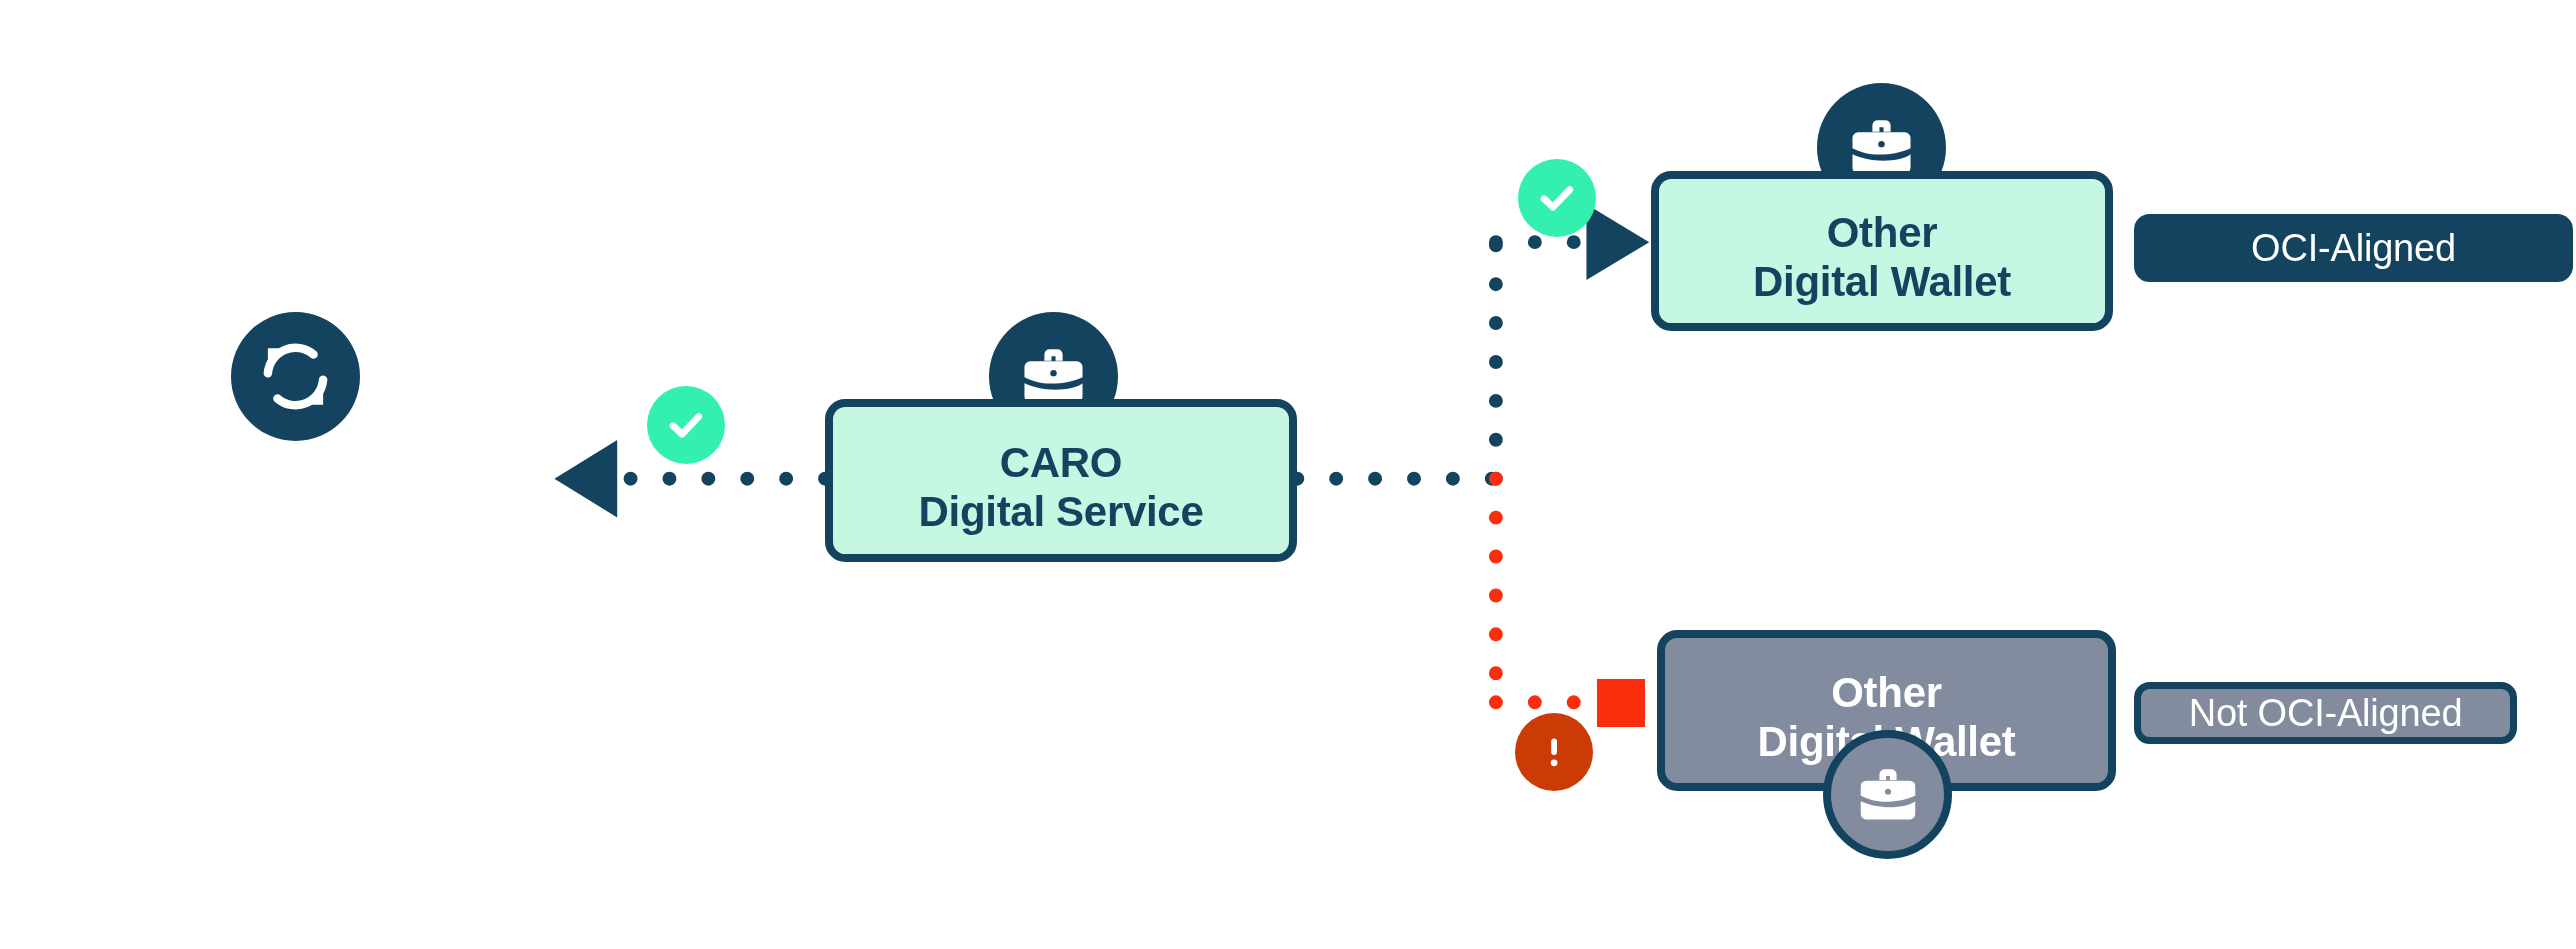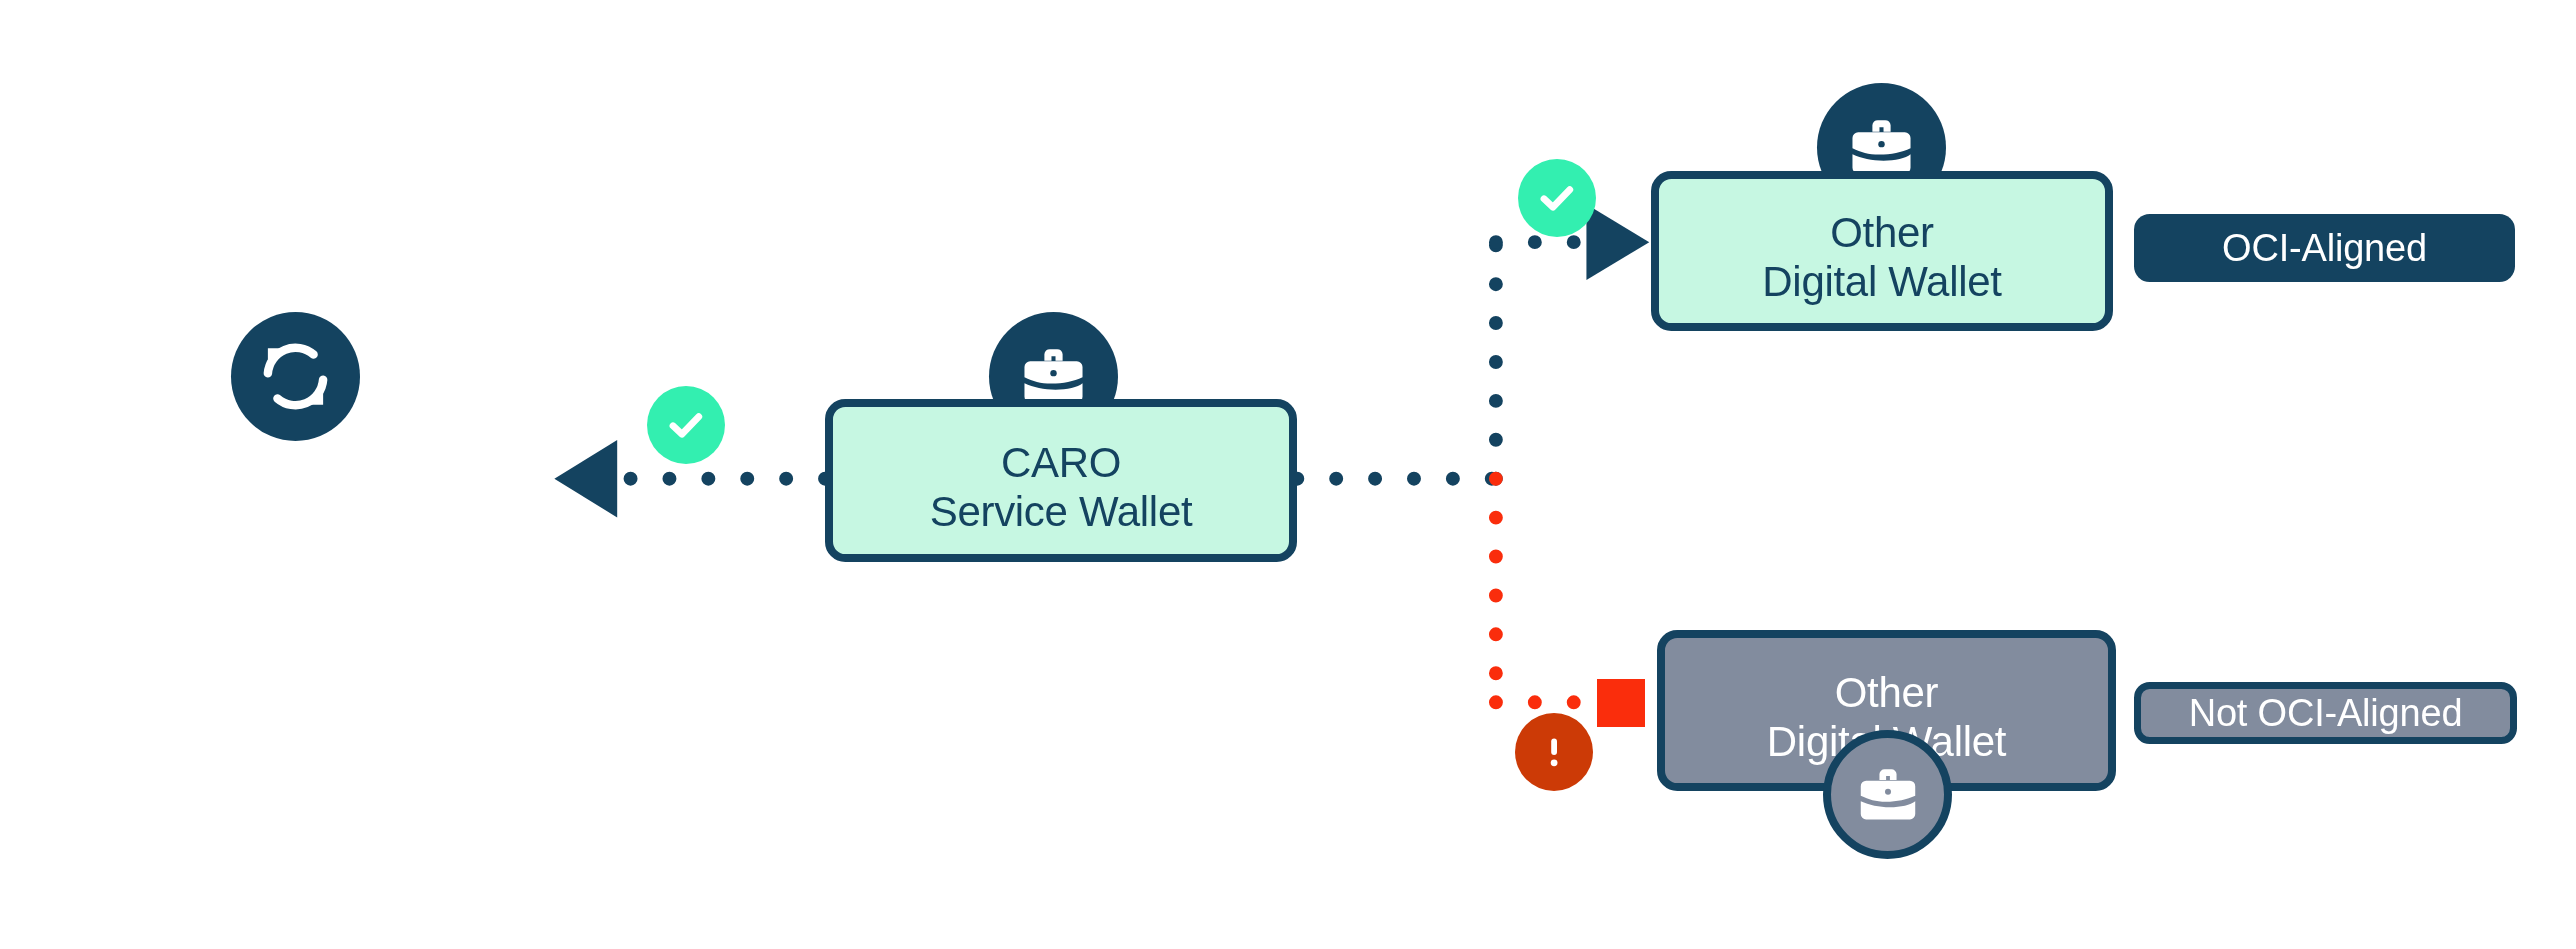--- a/index.html
+++ b/index.html
@@ -34,21 +34,21 @@
     border: 8.3px solid #144360;
     color: #144360;
   }
   .node-gray {
     background: #828c9e;
     border: 8.3px solid #144360;
     color: #ffffff;
   }
   .node-label {
     font-size: 42px;
-    font-weight: 400;
+    font-weight: 700;
     white-space: pre-line;
     padding-bottom: 1.8px;
     margin-top: 16px;
   }
   
   .medallion {
     position: absolute;
     border-radius: 50%;
     display: flex;
     align-items: center;
@@ -140,21 +140,21 @@
   <div class="medallion medallion-navy" style="left:989px;top:312px;width:129px;height:129px;">
     <svg width="81" height="81" viewBox="0 0 24 24">
       <path d="M9.3 5.4a1.6 1.6 0 0 1 1.6-1.5h2.2a1.6 1.6 0 0 1 1.6 1.5v1.9h-2.1V6.0h-1.2v1.3H9.3V5.4z" fill="#ffffff"></path>
       <path d="M3.4 9.2a1.7 1.7 0 0 1 1.7-1.7h13.8a1.7 1.7 0 0 1 1.7 1.7v3.0c-2.6 1.2-5.8 1.9-9.2 1.9S6.0 13.4 3.4 12.2V9.2z" fill="#ffffff"></path>
       <circle cx="12" cy="11.0" r="0.95" fill="#144360"></circle>
       <path d="M3.4 14.0c2.6 1.2 5.8 1.9 9.2 1.9s6.6-.7 8.0-1.9v4.0a1.7 1.7 0 0 1-1.7 1.7H5.1a1.7 1.7 0 0 1-1.7-1.7v-4.0z" fill="#ffffff"></path>
     </svg>
   </div>
   <div class="node node-mint" style="left:825px;top:399px;width:472px;height:163px;">
     <span class="node-label">CARO
-Service Wallet</span>
+Digital Service</span>
   </div>
 
   <div class="marker marker-ok" style="left:647px;top:386px;width:78px;height:78px;">
     <svg width="48" height="48" viewBox="0 0 24 24">
       <path d="M5.5 12.4 L10 16.6 L18.4 7.8" stroke="#ffffff" stroke-width="3.4" fill="none" stroke-linecap="round" stroke-linejoin="round"></path>
     </svg>
   </div>
 
   <div class="marker marker-ok" style="left:1518px;top:159px;width:78px;height:78px;">
     <svg width="48" height="48" viewBox="0 0 24 24">
@@ -168,21 +168,21 @@
       <path d="M3.4 9.2a1.7 1.7 0 0 1 1.7-1.7h13.8a1.7 1.7 0 0 1 1.7 1.7v3.0c-2.6 1.2-5.8 1.9-9.2 1.9S6.0 13.4 3.4 12.2V9.2z" fill="#ffffff"></path>
       <circle cx="12" cy="11.0" r="0.95" fill="#144360"></circle>
       <path d="M3.4 14.0c2.6 1.2 5.8 1.9 9.2 1.9s6.6-.7 8.0-1.9v4.0a1.7 1.7 0 0 1-1.7 1.7H5.1a1.7 1.7 0 0 1-1.7-1.7v-4.0z" fill="#ffffff"></path>
     </svg>
   </div>
   <div class="node node-mint" style="left:1651px;top:171px;width:462px;height:160px;">
     <span class="node-label">Other
 Digital Wallet</span>
   </div>
 
-  <div class="chip chip-navy" style="left:2134px;top:214px;width:381px;height:68px;">
+  <div class="chip chip-navy" style="left:2134px;top:214px;width:439px;height:68px;">
     <span>OCI-Aligned</span>
   </div>
 
   <div class="stop-square" style="left:1597px;top:679px;width:48px;height:48px;"></div>
 
   <div class="marker marker-err" style="left:1515px;top:713px;width:78px;height:78px;">
     <svg width="48" height="48" viewBox="0 0 24 24">
       <rect x="10.6" y="5.3" width="2.9" height="8.2" rx="1.45" fill="#ffffff"></rect>
       <circle cx="12.05" cy="17.4" r="1.7" fill="#ffffff"></circle>
     </svg>

